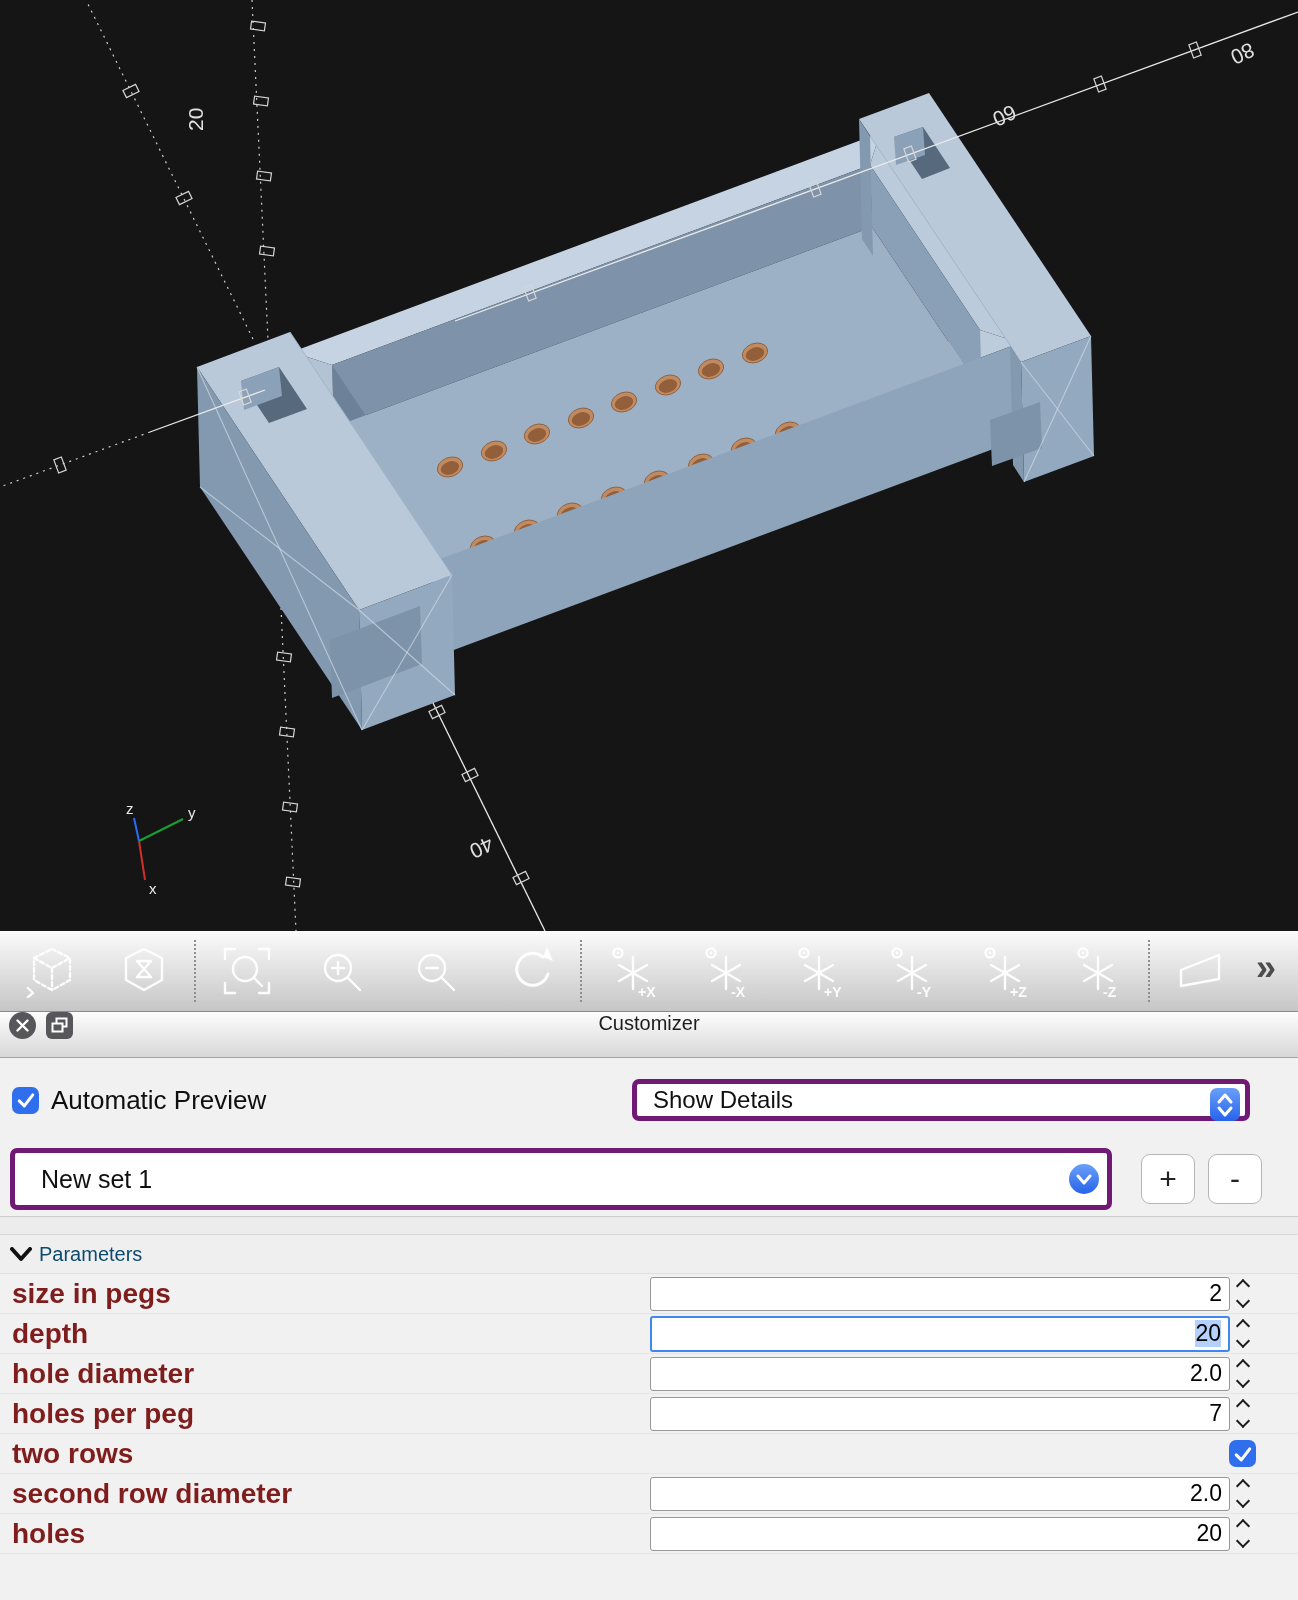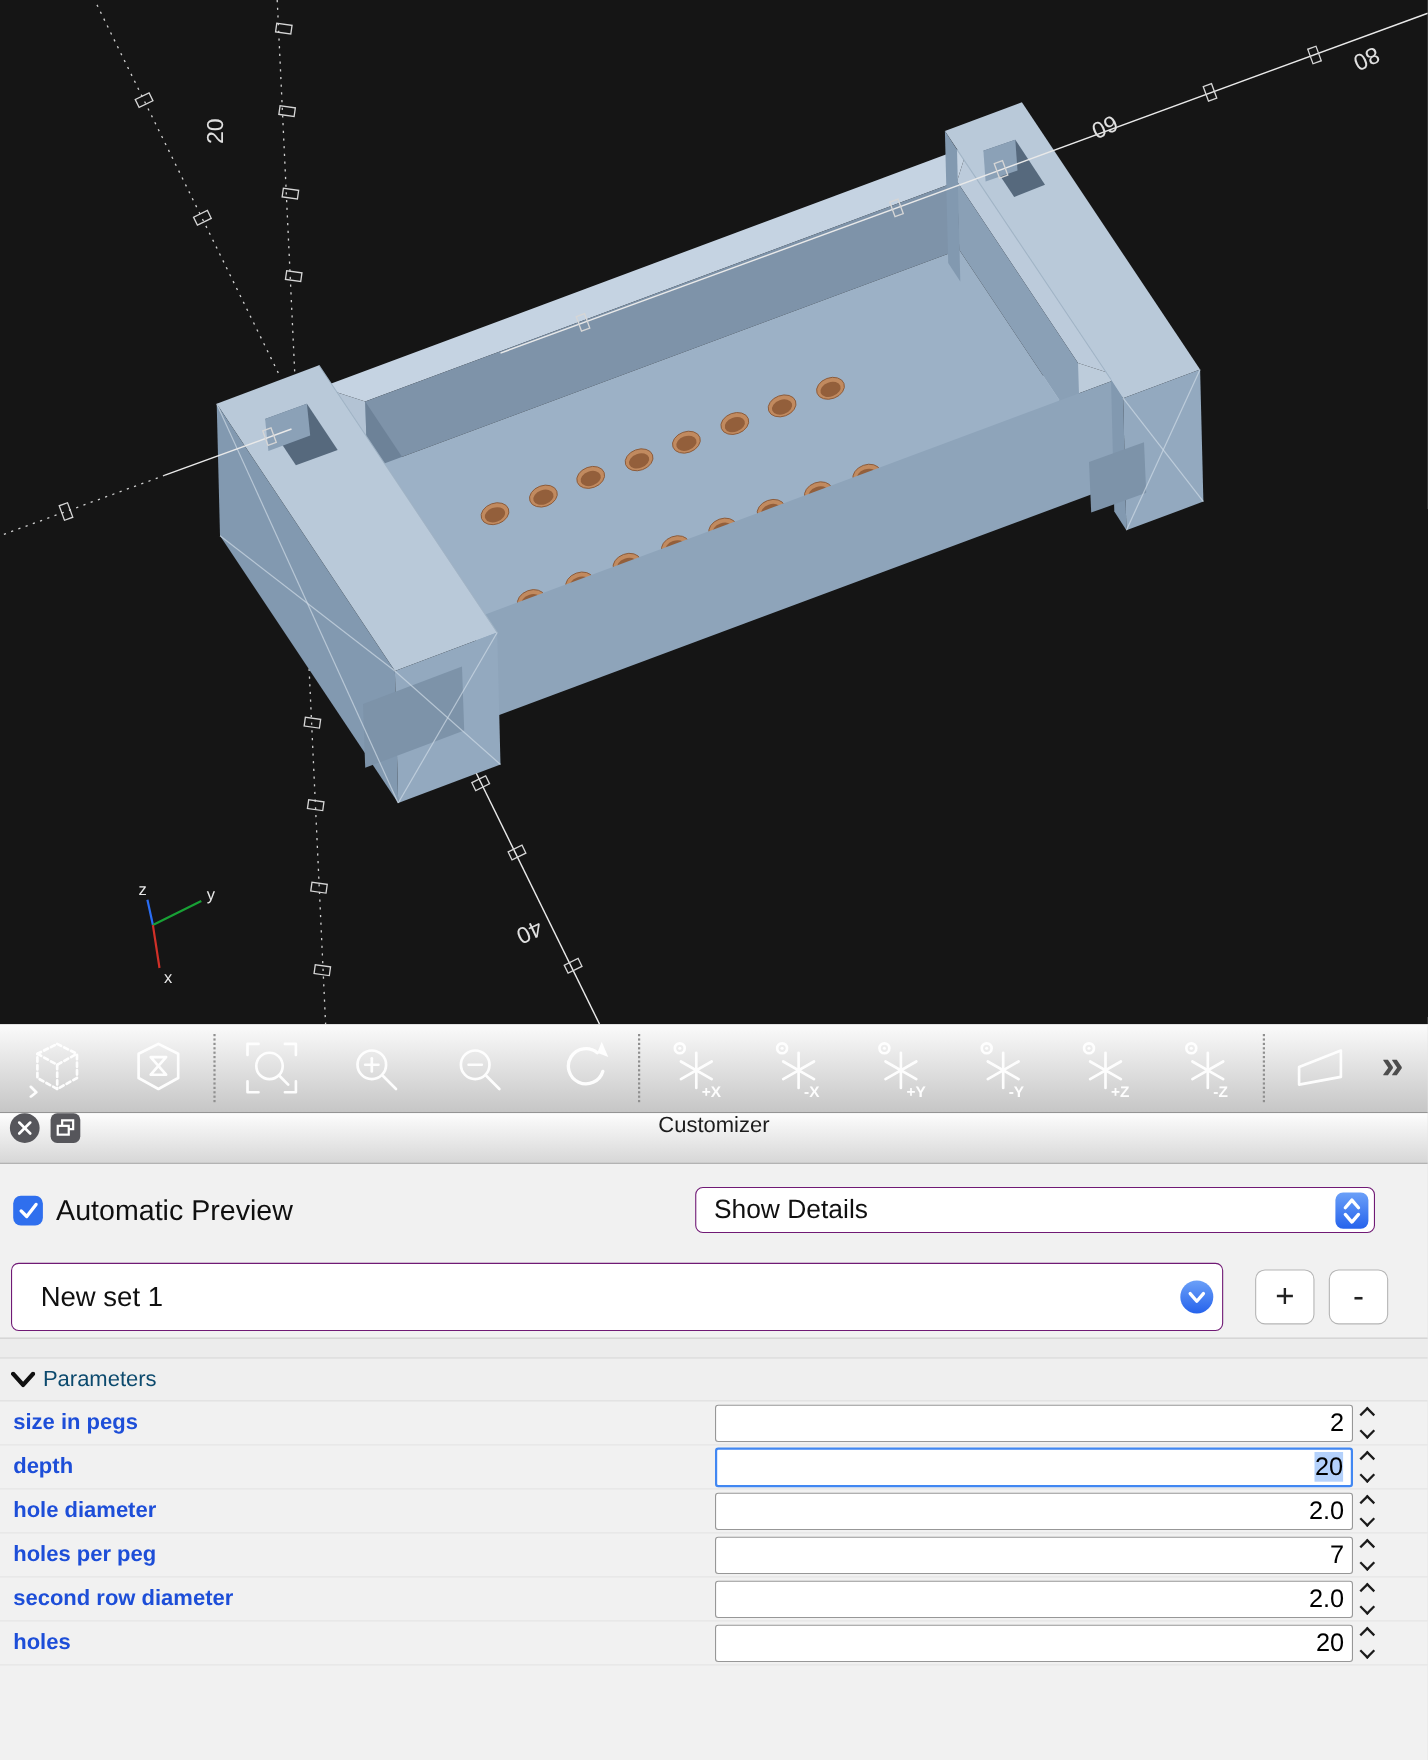--- a/index.html
+++ b/index.html
@@ -33,38 +33,38 @@
     display:flex;align-items:center;justify-content:center;margin-right:10px;cursor:pointer;z-index:2}
   .wbtn.sq{border-radius:6px}
   .cust-title h1{position:absolute;left:0;right:0;text-align:center;font-size:20px;
     font-weight:normal;color:#1c1c1c;pointer-events:none}
   
   .cust{background:#f1f1f1;height:542px}
   .row-ap{display:flex;align-items:center;height:84px;padding:0 12px}
   .cb{width:27px;height:27px;border-radius:7px;background:#2f6fee;flex:0 0 auto;
     display:flex;align-items:center;justify-content:center;cursor:pointer}
   .ap-label{font-size:26px;color:#0f0f0f;margin-left:12px;flex:1}
-  .select{position:relative;background:#fff;border:1px solid #701a75;border-radius:7px;
+  .select{position:relative;background:#fff;border:5px solid #701a75;border-radius:7px;
     display:flex;align-items:center;cursor:pointer;color:#101010}
   .sel-details{width:618px;height:42px;margin-right:36px;font-size:24px;padding-left:16px}
   .pop-step{position:absolute;right:5px;top:4px;width:30px;height:33px;border-radius:7px;
     background:linear-gradient(#6ba0f8,#2663ec);display:flex;align-items:center;justify-content:center}
   .row-preset{display:flex;align-items:center;height:74px;padding:0 36px 0 10px}
   .sel-preset{flex:1;height:62px;font-size:25px;padding-left:26px;margin-right:16px}
   .pop-circ{position:absolute;right:8px;width:30px;height:30px;border-radius:50%;
     background:linear-gradient(#6ba0f8,#2663ec);display:flex;align-items:center;justify-content:center}
   .pm-btn{width:54px;height:50px;background:#fff;border:1px solid #b5b5b5;border-radius:9px;
     font-size:30px;color:#222;margin-left:13px;cursor:pointer;line-height:1;
     font-family:"Liberation Sans",sans-serif}
   .params-gap{height:18px;background:#ececec;border-top:1px solid #cdcdcd}
   .params-head{height:40px;display:flex;align-items:center;padding:0 10px;background:#efefef;
     border-top:1px solid #d8d8d8;border-bottom:1px solid #dfdfdf;font-size:20px;color:#0c4a6e}
   .params-head svg{margin-right:7px}
   .prow{height:40px;display:flex;align-items:center;padding:0 42px 0 12px;border-bottom:1px solid #e4e4e4}
-  .plabel{flex:1;font-size:20px;font-weight:bold;color:#1d4ed8}
+  .plabel{flex:1;font-size:28px;font-weight:bold;color:#7f1d1d}
   .pinput{width:580px;height:34px;background:#fff;border:1px solid #979797;border-radius:3px;
     display:flex;align-items:center;justify-content:flex-end;padding-right:7px;cursor:text}
   .pinput.focused{border:2px solid #4187f2;height:36px}
   .pval{font-size:23px;color:#000}
   .pval.selected{background:#b4d1fb}
   .spin{width:26px;display:flex;flex-direction:column;align-items:center;gap:5px;cursor:pointer;flex:0 0 auto}
   .chu{width:10px;height:10px;border-left:2.6px solid #1b1b1b;border-top:2.6px solid #1b1b1b;transform:rotate(45deg)}
   .chd{width:10px;height:10px;border-right:2.6px solid #1b1b1b;border-bottom:2.6px solid #1b1b1b;transform:rotate(45deg)}
   .prow .cb{margin-left:auto}
 </style>
@@ -418,20 +418,28 @@
     <span class="plabel">holes per peg</span>
     <div class="pinput">
         <span class="pval">7</span>
       </div>
     <div class="spin">
         <i class="chu"></i>
         <i class="chd"></i>
       </div>
   </div>
   <div class="prow">
+    <span class="plabel">two rows</span>
+    <span class="cb">
+      <svg width="22" height="22" viewBox="0 0 26 26">
+        <polyline points="5,14 11,20 21,7" stroke="#fff" stroke-width="3.6" fill="none" stroke-linecap="round" stroke-linejoin="round"></polyline>
+      </svg>
+    </span>
+  </div>
+  <div class="prow">
     <span class="plabel">second row diameter</span>
     <div class="pinput">
         <span class="pval">2.0</span>
       </div>
     <div class="spin">
         <i class="chu"></i>
         <i class="chd"></i>
       </div>
   </div>
   <div class="prow">

